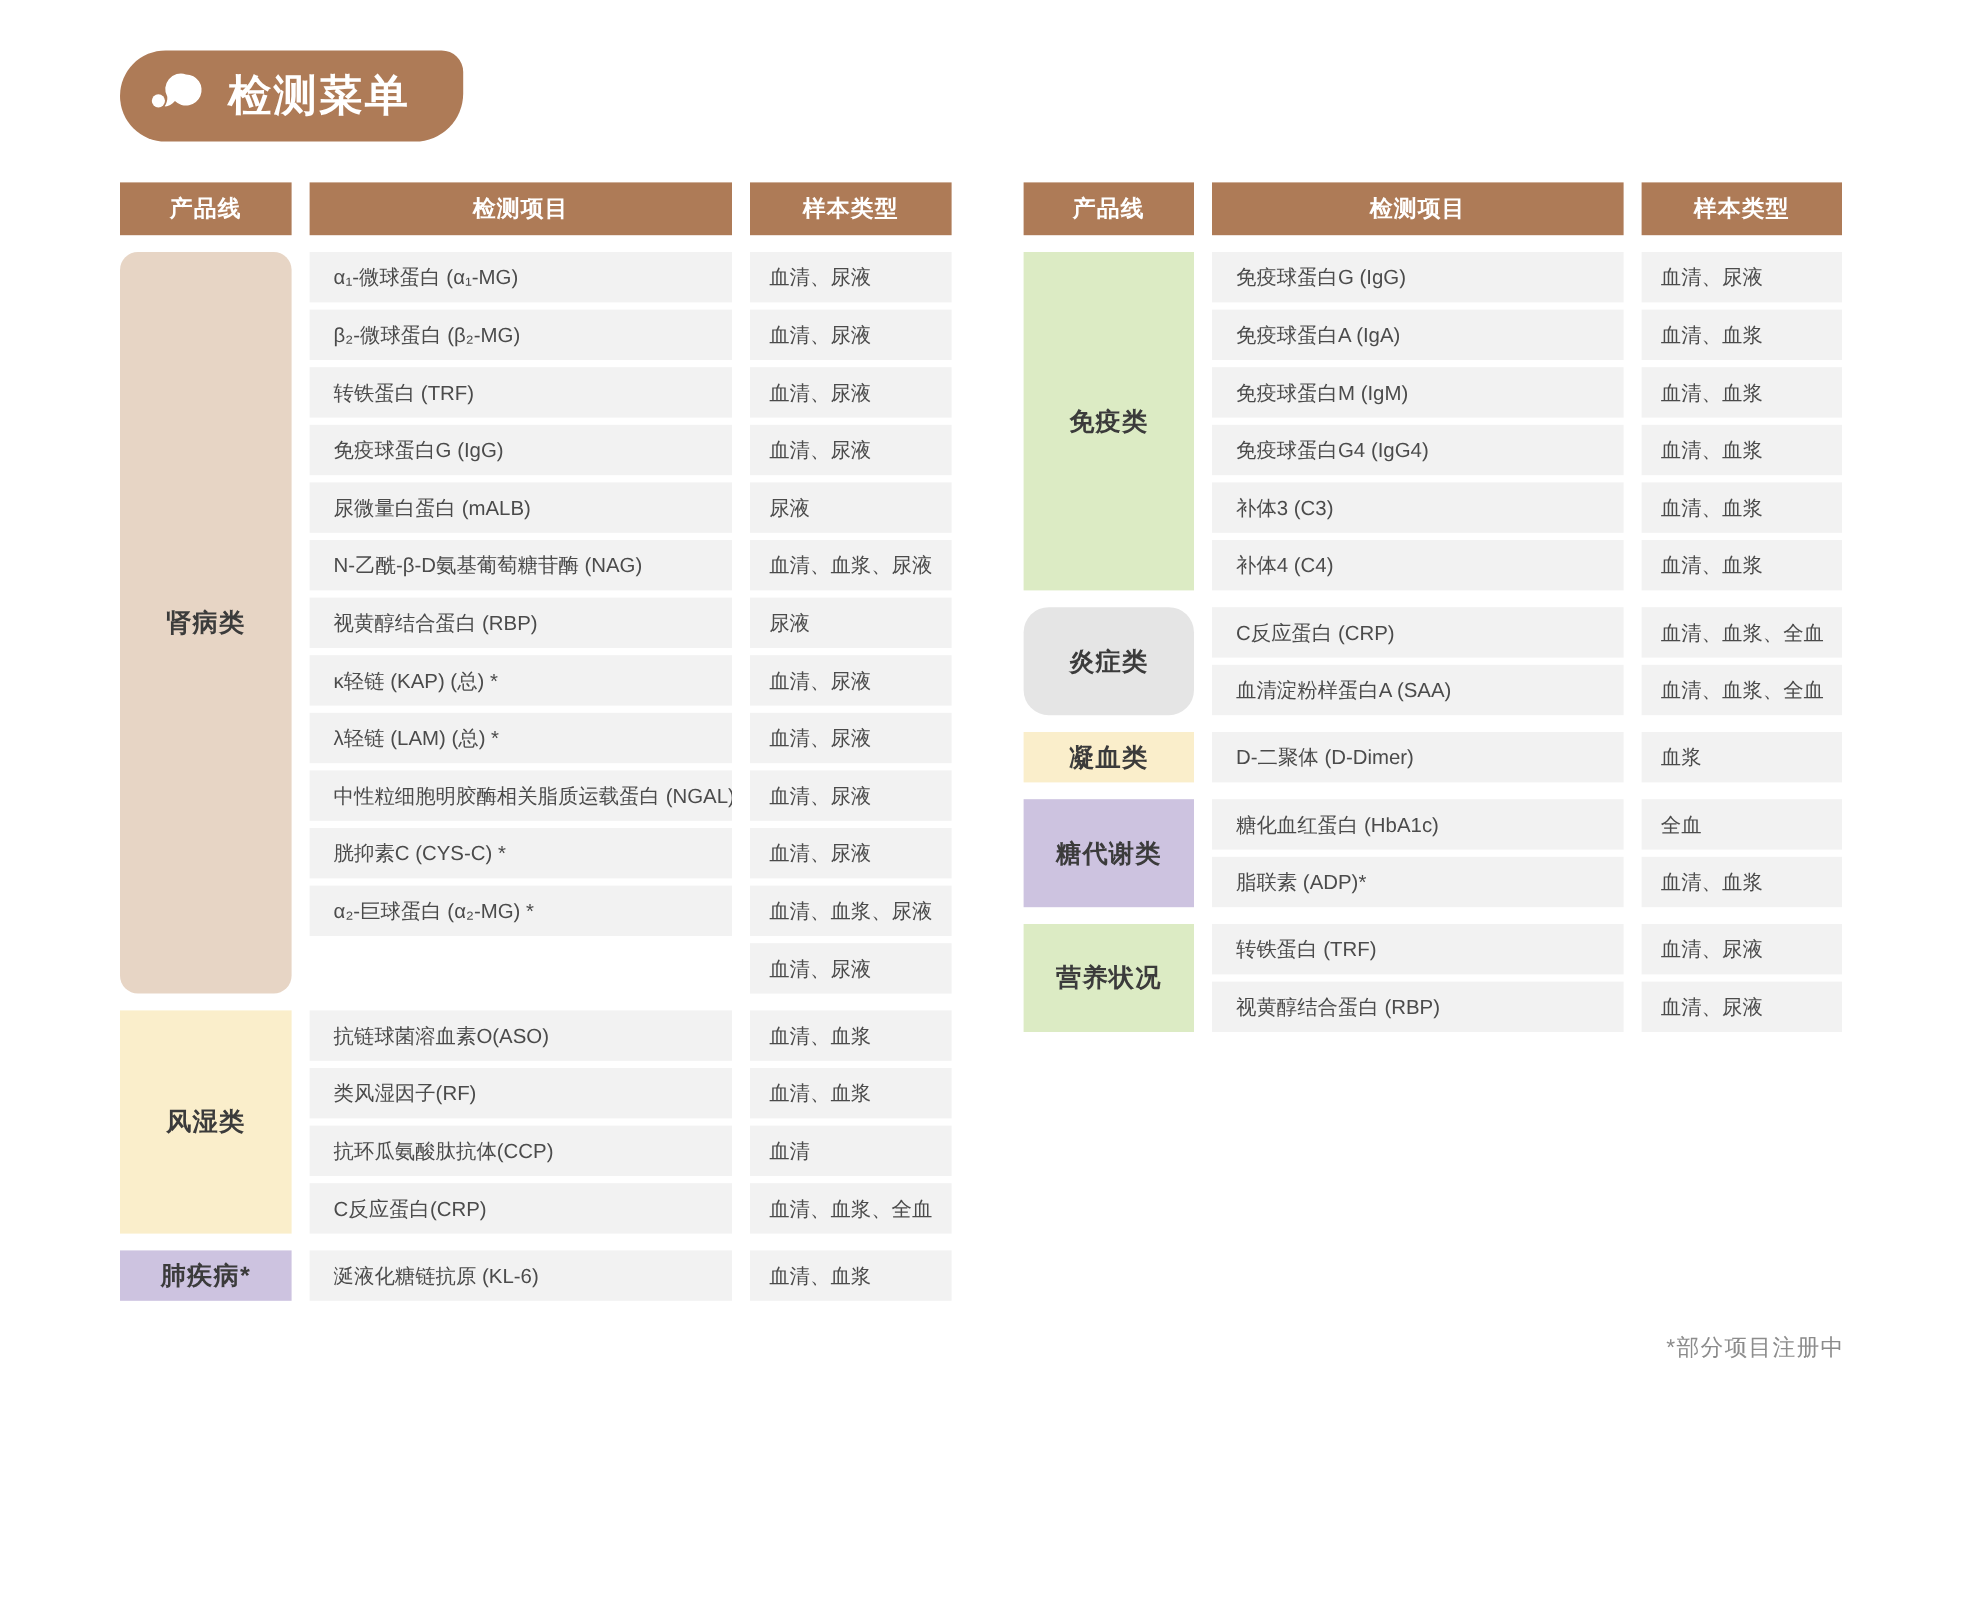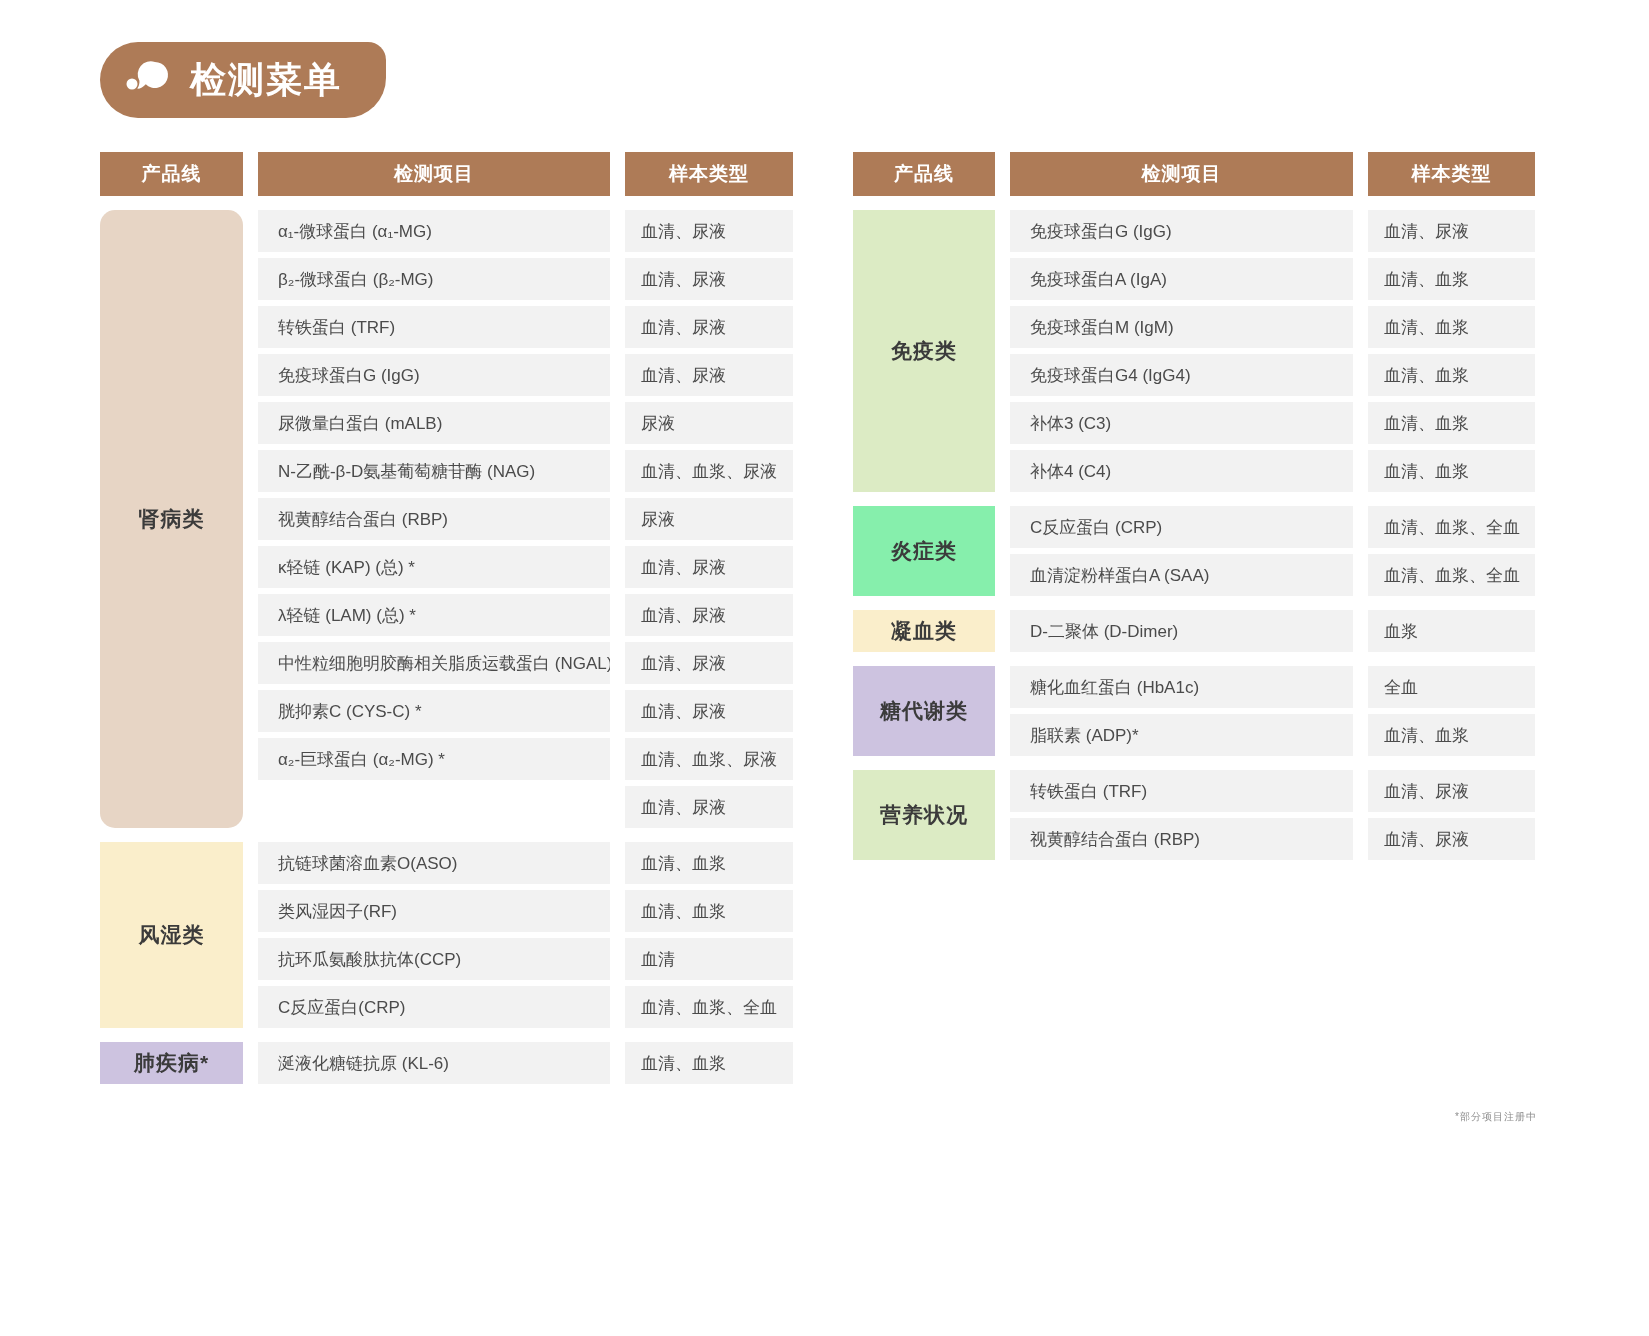--- a/index.html
+++ b/index.html
@@ -52,21 +52,21 @@
     font-size:17px;color:#4b4b4b;white-space:nowrap;overflow:hidden;
   }
   .samples .cell{padding:0 6px 0 16px;}
   .right-col{display:flex;flex-direction:column;}
   .more-text{
     margin-top:30px;font-size:22px;font-weight:bold;color:#3a3a3a;
     letter-spacing:1px;
   }
   .footnote{
     position:absolute;top:1110px;right:112px;
-    font-size:10px;color:#8c8c8c;letter-spacing:1px;
+    font-size:19px;color:#8c8c8c;letter-spacing:1px;
   }
 </style>
 </head>
 <body>
 
 <div class="page">
 
   <div class="title-badge">
     <span>
       <svg width="54" height="50" viewBox="0 0 54 50">
@@ -166,21 +166,21 @@
               <div class="samples">
                 <div class="cell">血清、尿液</div>
                 <div class="cell">血清、血浆</div>
                 <div class="cell">血清、血浆</div>
                 <div class="cell">血清、血浆</div>
                 <div class="cell">血清、血浆</div>
                 <div class="cell">血清、血浆</div>
               </div>
             </div>
             <div class="section">
-              <div class="cat" style="background: #86efac;">炎症类</div>
+              <div class="cat" style="background: #e5e5e5; border-radius: 21px;">炎症类</div>
               <div class="items">
                 <div class="cell">C反应蛋白 (CRP)</div>
                 <div class="cell">血清淀粉样蛋白A (SAA)</div>
               </div>
               <div class="samples">
                 <div class="cell">血清、血浆、全血</div>
                 <div class="cell">血清、血浆、全血</div>
               </div>
             </div>
             <div class="section">

